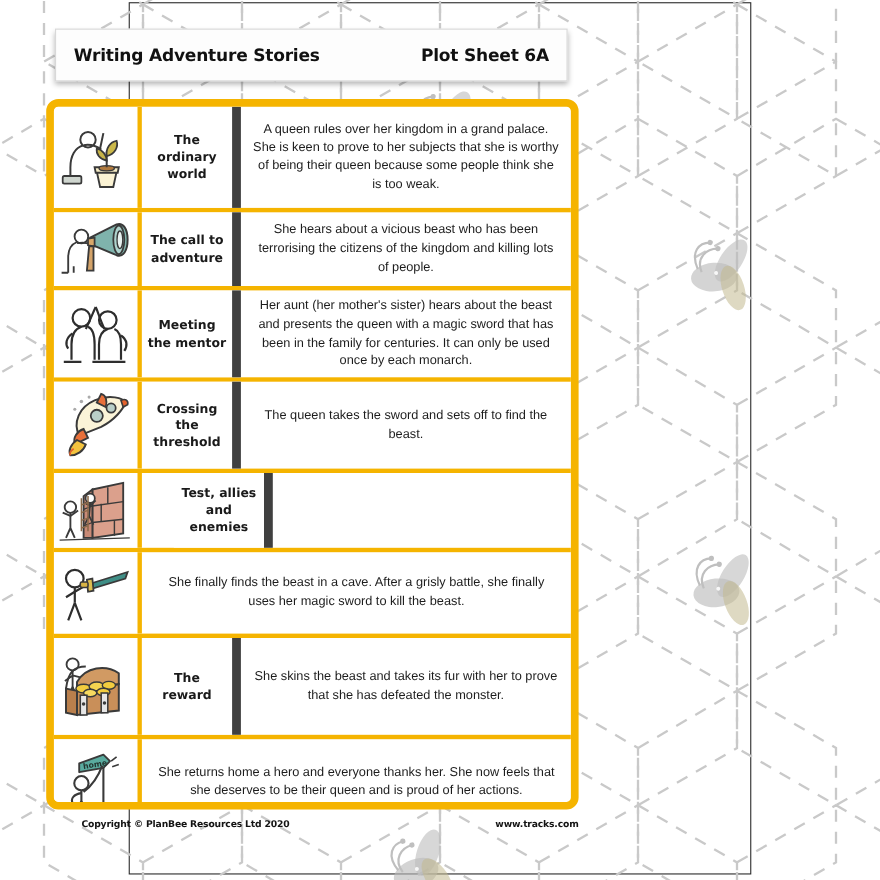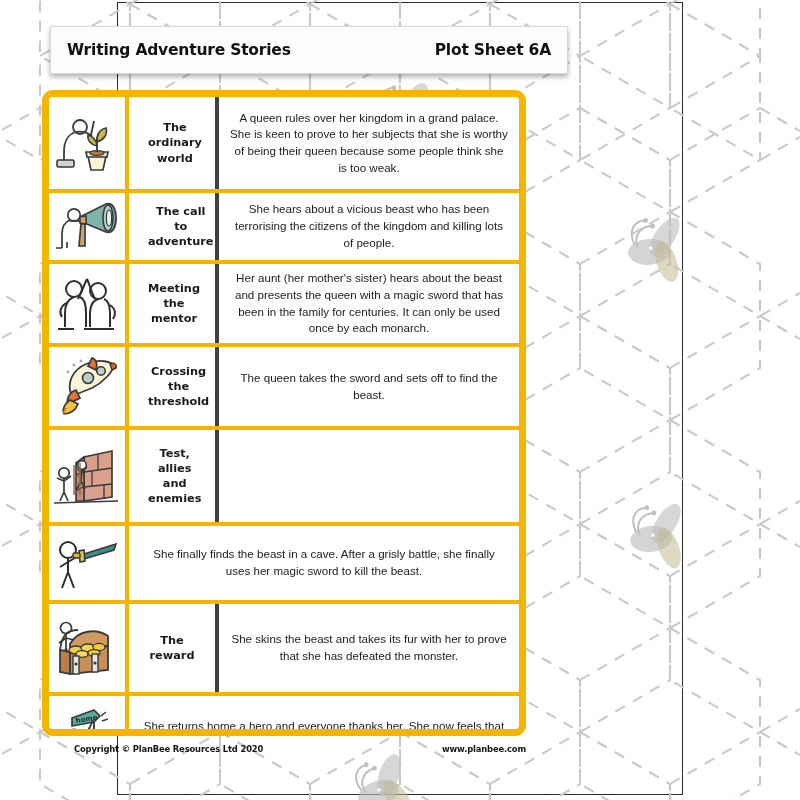--- a/index.html
+++ b/index.html
@@ -40,21 +40,21 @@
     height: 800px;
     pointer-events: none;
     z-index: 1;
   }
 
   
   .header-plaque {
     position: absolute;
     left: 50px;
     top: 26px;
-    width: 518px;
+    width: 466px;
     height: 48px;
     background: #fdfdfd;
     border: 1px solid #d8d8d8;
     box-shadow: 0 3px 5px rgba(0,0,0,0.30);
     z-index: 5;
     display: flex;
     align-items: center;
     justify-content: space-between;
     padding: 0 16px;
     box-sizing: border-box;
@@ -99,26 +99,26 @@
     border-right: 4px solid #F5B400;
     box-sizing: border-box;
     display: flex;
     align-items: center;
     justify-content: center;
     background: rgba(255,255,255,0.72);
   }
   .cell-stage {
     width: 90px;
     flex: 0 0 90px;
-    border-right: 4px solid #404040;
+    border-right: 8px solid #404040;
     box-sizing: border-box;
     display: flex;
     align-items: center;
-    justify-content: flex-start;
-    padding: 4px 19px;
+    justify-content: flex-end;
+    padding: 4px 5px;
     background: rgba(255,255,255,0.72);
   }
   .cell-stage span {
     font-family: "DejaVu Sans", sans-serif;
     font-weight: bold;
     font-size: 11.3px;
     line-height: 1.33;
     color: #1a1a1a;
     text-align: center;
   }
@@ -344,21 +344,21 @@
         </svg>
       </div>
       <div class="cell-stage">
         <span>Crossing the threshold</span>
       </div>
       <div class="cell-desc">
         <span>The queen takes the sword and sets off to find the beast.</span>
       </div>
     </div>
 
-    <div class="trow" style="height:96px;">
+    <div class="trow" style="height:72px;gap:29px;">
       <div class="cell-icon">
         <svg class="icon-svg" width="66" height="62" viewBox="0 0 66 62">
           <path d="M30 12 L58 6 L58 52 L30 56 Z" fill="#dba08c" stroke="#3a3a3a" stroke-width="1.7"></path>
           <path d="M30 12 L22 18 L22 56 L30 56 Z" fill="#c98a76" stroke="#3a3a3a" stroke-width="1.7"></path>
           <path d="M30 27 L58 23 M30 42 L58 39" fill="none" stroke="#3a3a3a" stroke-width="1.3"></path>
           <path d="M44 10 L44 25 M38 25 L38 41 M50 40 L50 54" fill="none" stroke="#3a3a3a" stroke-width="1.3"></path>
           <path d="M22 30 L30 27 M22 45 L30 42" fill="none" stroke="#3a3a3a" stroke-width="1.2"></path>
           <circle cx="10" cy="28" r="5.2" fill="#fff" stroke="#3a3a3a" stroke-width="1.7"></circle>
           <path d="M10 33 L10 47 M10 47 L6 56 M10 47 L14 56" fill="none" stroke="#3a3a3a" stroke-width="1.7"></path>
           <path d="M10 36 L3 33 M10 36 L17 31" fill="none" stroke="#3a3a3a" stroke-width="1.7"></path>
@@ -434,16 +434,16 @@
       </div>
       <div class="cell-desc">
         <span>She returns home a hero and everyone thanks her. She now feels that she deserves to be their queen and is proud of her actions.</span>
       </div>
     </div>
 
   </div>
 
   <div class="footer">
     <span>Copyright © PlanBee Resources Ltd 2020</span>
-    <span>www.planbee.com</span>
+    <span>www.tracks.com</span>
   </div>
 
 </div>
 
 </body></html>

